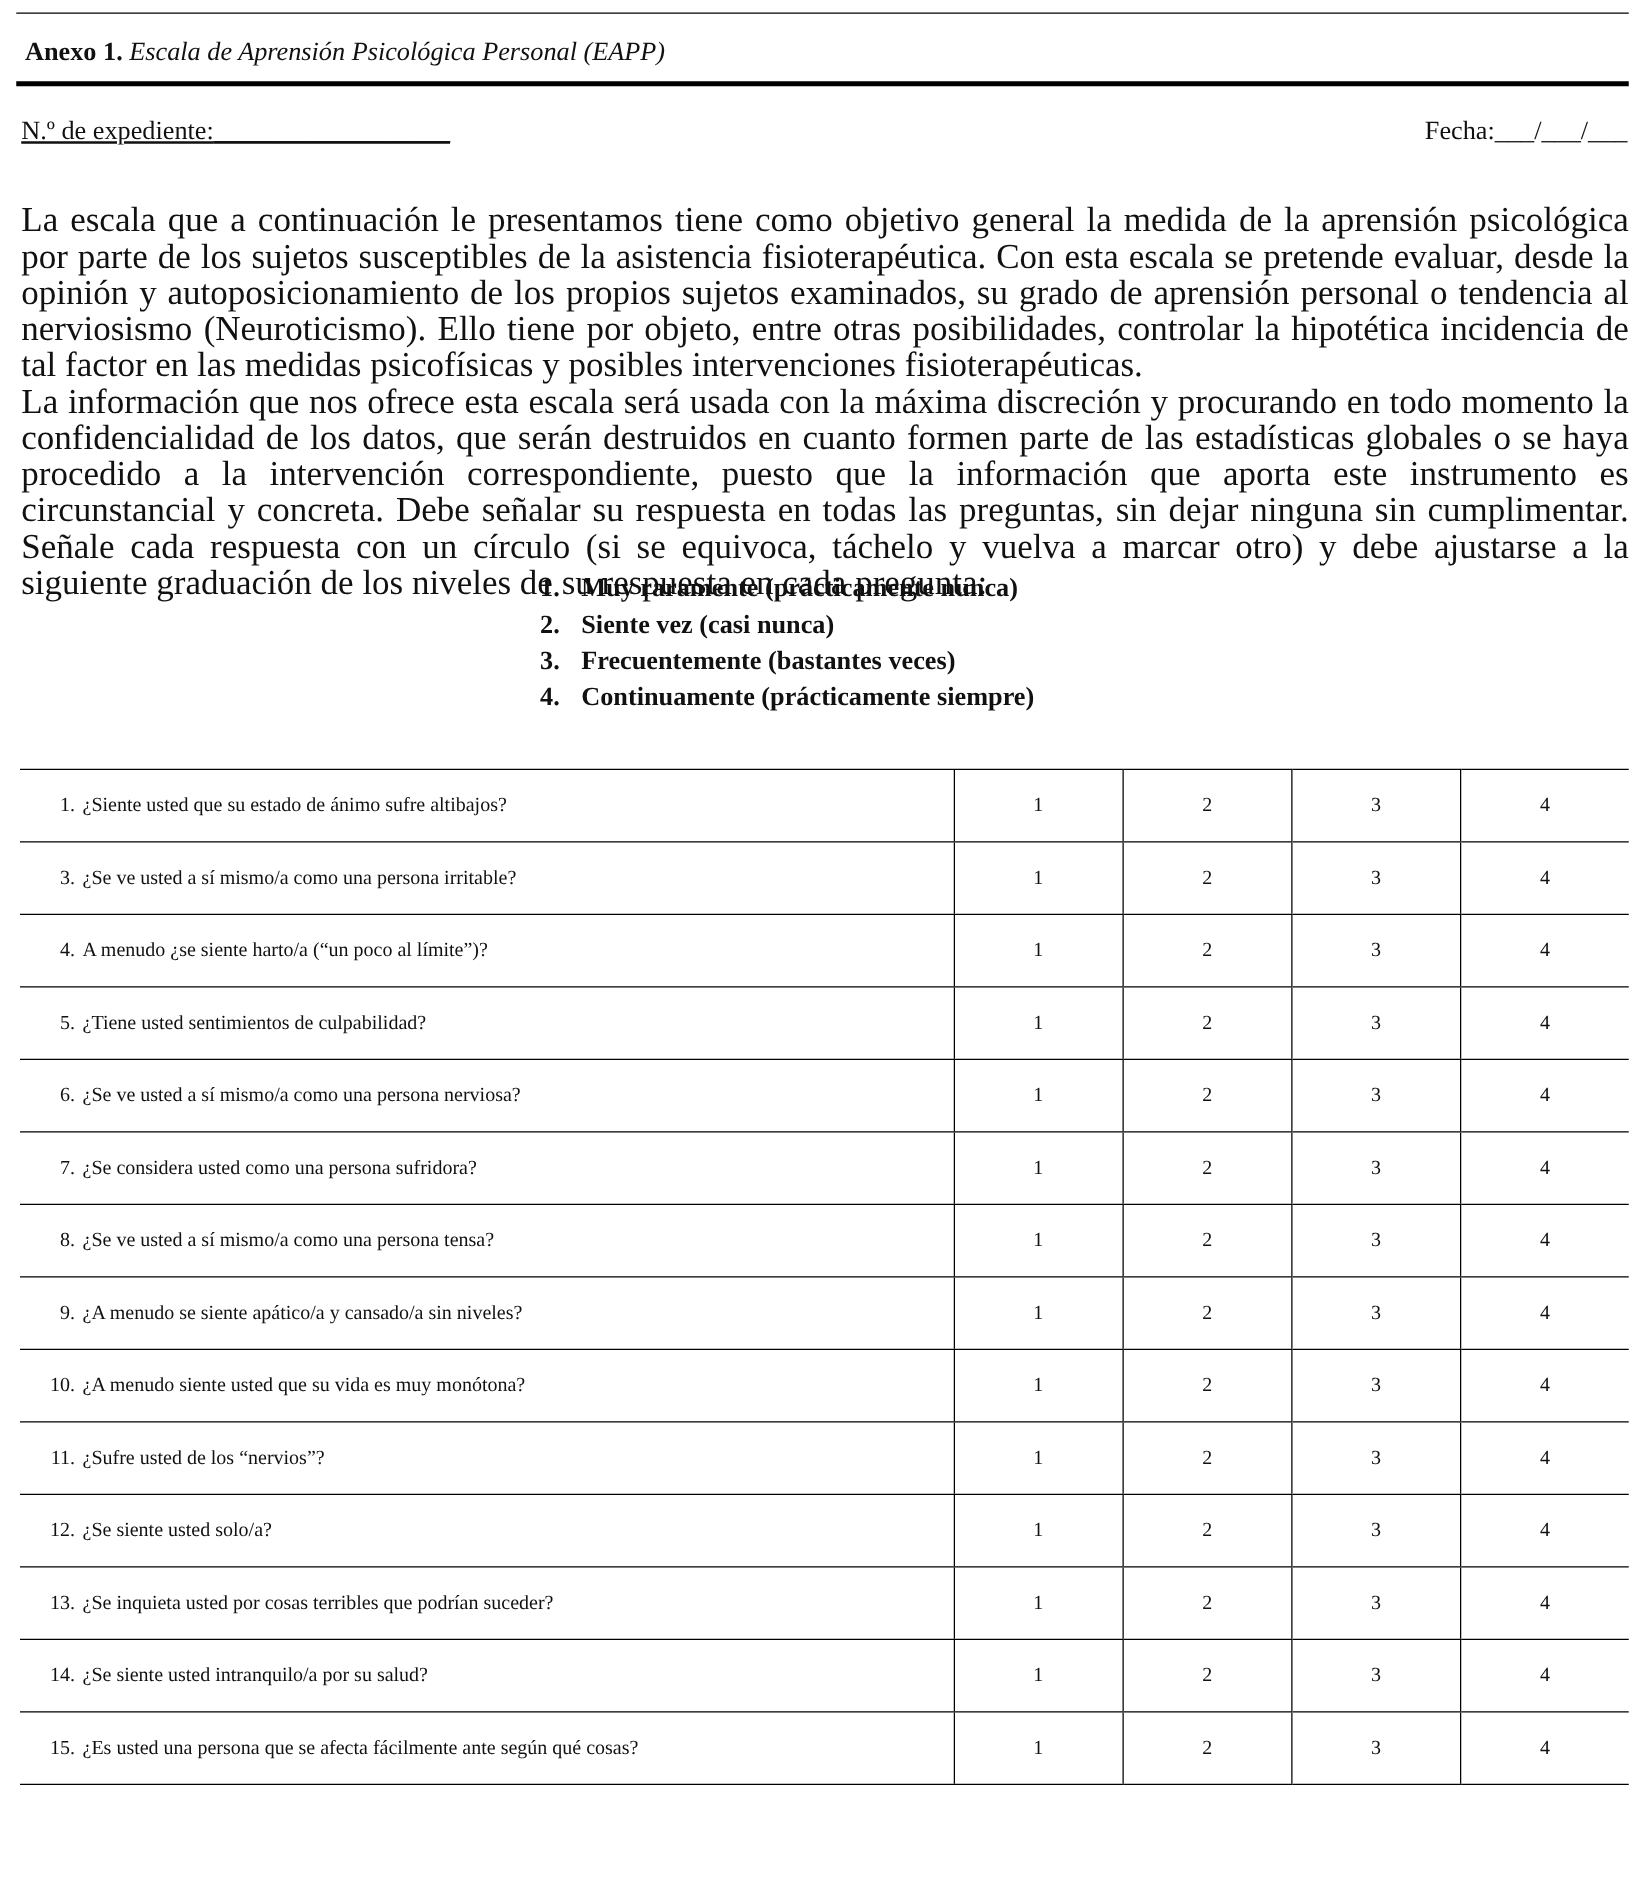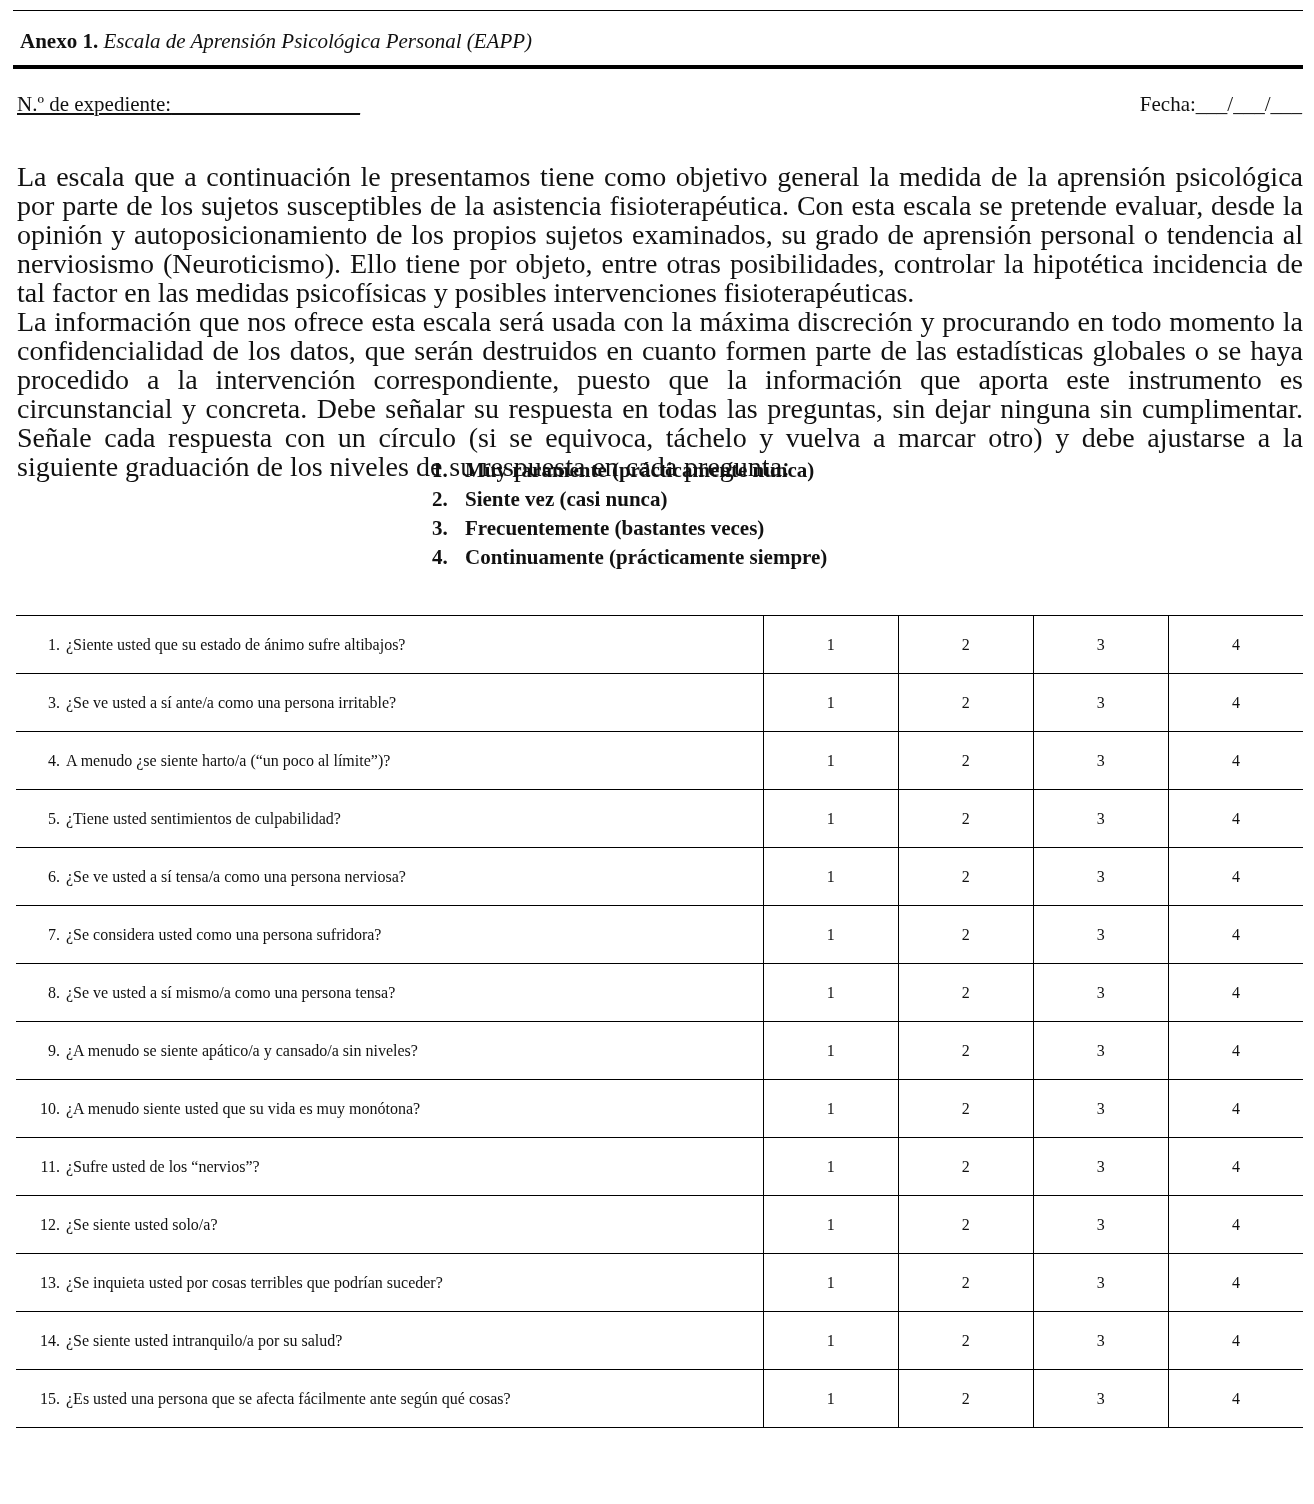--- a/index.html
+++ b/index.html
@@ -71,42 +71,42 @@
 <table class="items">
   <tbody id="items-body">
       <tr>
         <td class="q"><span class="qnum">1.</span><span class="qtxt">¿Siente usted que su estado de ánimo sufre altibajos?</span></td>
         <td class="opt">1</td>
         <td class="opt">2</td>
         <td class="opt">3</td>
         <td class="opt">4</td>
       </tr>
       <tr>
-        <td class="q"><span class="qnum">3.</span><span class="qtxt">¿Se ve usted a sí ante/a como una persona irritable?</span></td>
+        <td class="q"><span class="qnum">3.</span><span class="qtxt">¿Se ve usted a sí mismo/a como una persona irritable?</span></td>
         <td class="opt">1</td>
         <td class="opt">2</td>
         <td class="opt">3</td>
         <td class="opt">4</td>
       </tr>
       <tr>
         <td class="q"><span class="qnum">4.</span><span class="qtxt">A menudo ¿se siente harto/a (“un poco al límite”)?</span></td>
         <td class="opt">1</td>
         <td class="opt">2</td>
         <td class="opt">3</td>
         <td class="opt">4</td>
       </tr>
       <tr>
         <td class="q"><span class="qnum">5.</span><span class="qtxt">¿Tiene usted sentimientos de culpabilidad?</span></td>
         <td class="opt">1</td>
         <td class="opt">2</td>
         <td class="opt">3</td>
         <td class="opt">4</td>
       </tr>
       <tr>
-        <td class="q"><span class="qnum">6.</span><span class="qtxt">¿Se ve usted a sí tensa/a como una persona nerviosa?</span></td>
+        <td class="q"><span class="qnum">6.</span><span class="qtxt">¿Se ve usted a sí mismo/a como una persona nerviosa?</span></td>
         <td class="opt">1</td>
         <td class="opt">2</td>
         <td class="opt">3</td>
         <td class="opt">4</td>
       </tr>
       <tr>
         <td class="q"><span class="qnum">7.</span><span class="qtxt">¿Se considera usted como una persona sufridora?</span></td>
         <td class="opt">1</td>
         <td class="opt">2</td>
         <td class="opt">3</td>

